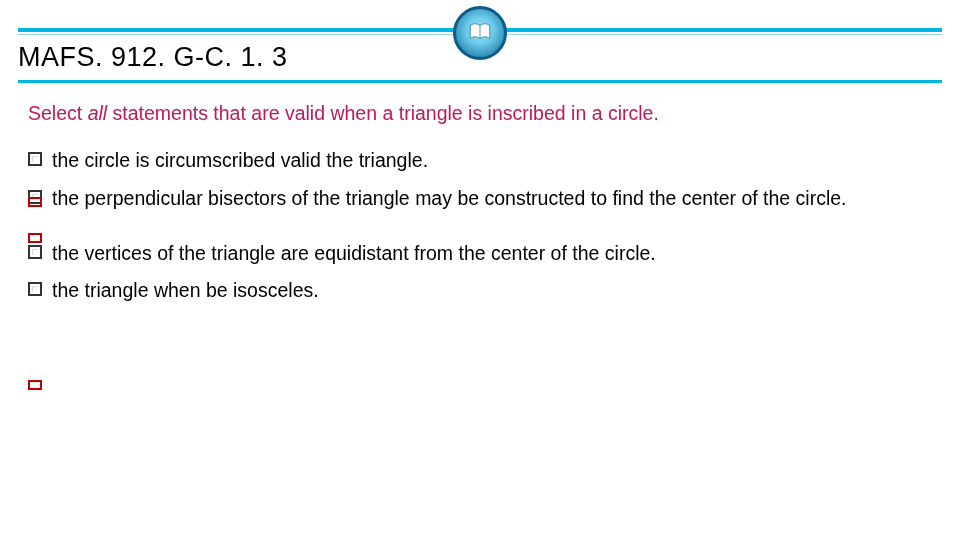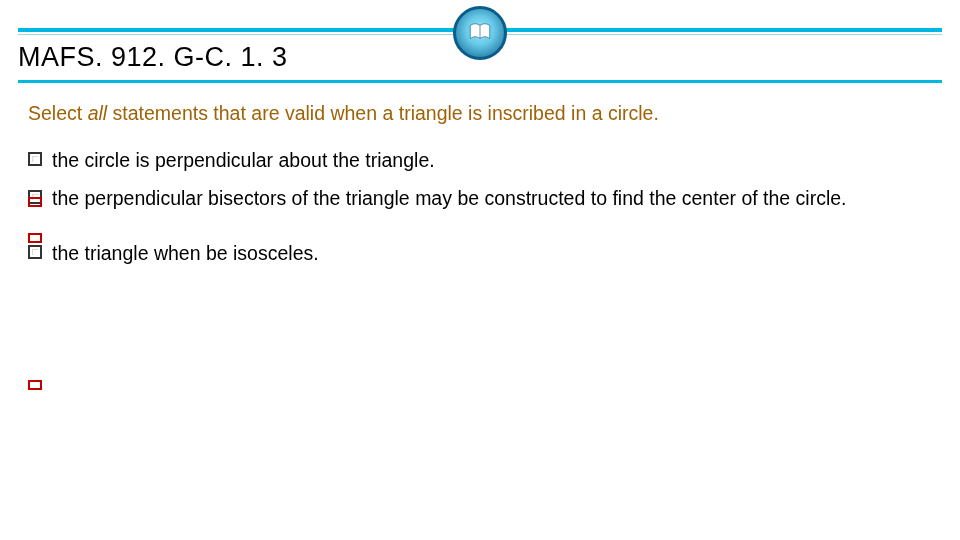--- a/index.html
+++ b/index.html
@@ -60,21 +60,21 @@
     background: #00b7e2;
   }
   .content {
     position: absolute;
     top: 100px;
     left: 28px;
     right: 28px;
   }
   .prompt {
     font-size: 19.5px;
-    color: #a16207;
+    color: #be185d;
     margin-bottom: 22px;
     line-height: 1.35;
   }
   .prompt em { font-style: italic; }
   .options { }
   .opt {
     position: relative;
     padding-left: 24px;
     font-size: 19.5px;
     color: #000;
@@ -123,32 +123,36 @@
 
 <div class="content">
   <p class="prompt">
     <span>Select </span><em>all</em><span> statements that are valid when a triangle is inscribed in a circle.</span>
   </p>
 
   <div class="options">
 
     <div class="opt">
       <span class="checkbox"></span>
-      <span>the circle is perpendicular about the triangle.</span>
+      <span>the circle is circumscribed valid the triangle.</span>
     </div>
 
     <div class="opt" style="margin-bottom:30px;">
       <span class="checkbox"></span>
       <span>the perpendicular bisectors of the triangle may be constructed to find the center of the circle.</span>
     </div>
 
     <div class="opt">
       <span class="checkbox"></span>
     </div>
 
+    <div class="opt">
+      <span class="checkbox"></span>
+      <span>the vertices of the triangle are equidistant from the center of the circle.</span>
+    </div>
 
     <div class="opt">
       <span class="checkbox"></span>
       <span>the triangle when be isosceles.</span>
     </div>
 
   </div>
 </div>
 
 <div class="redbox" style="top:197px;"></div>

